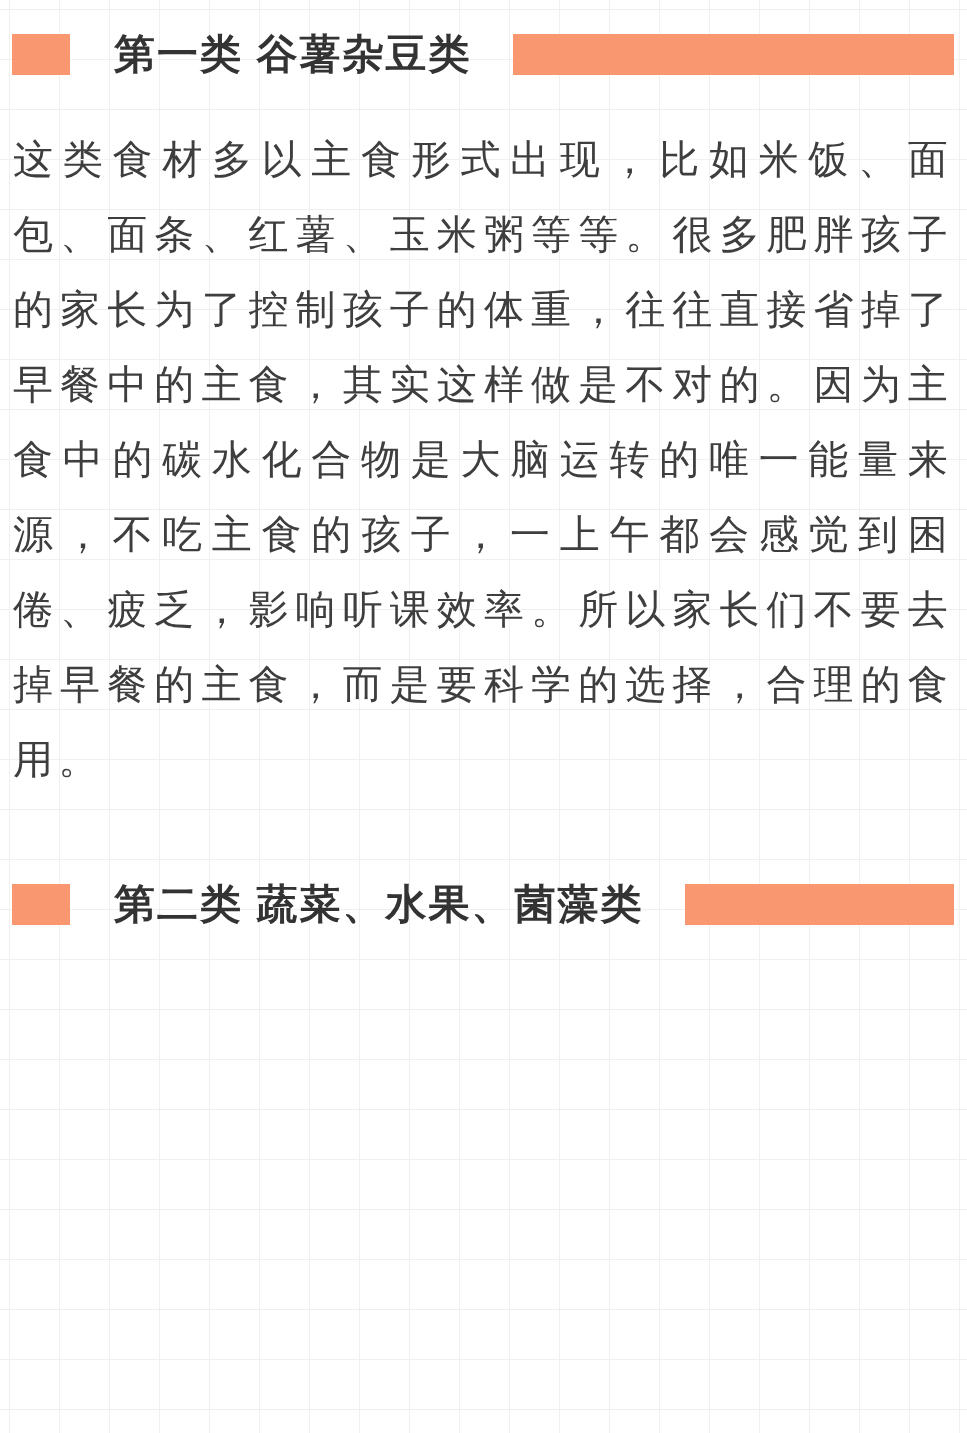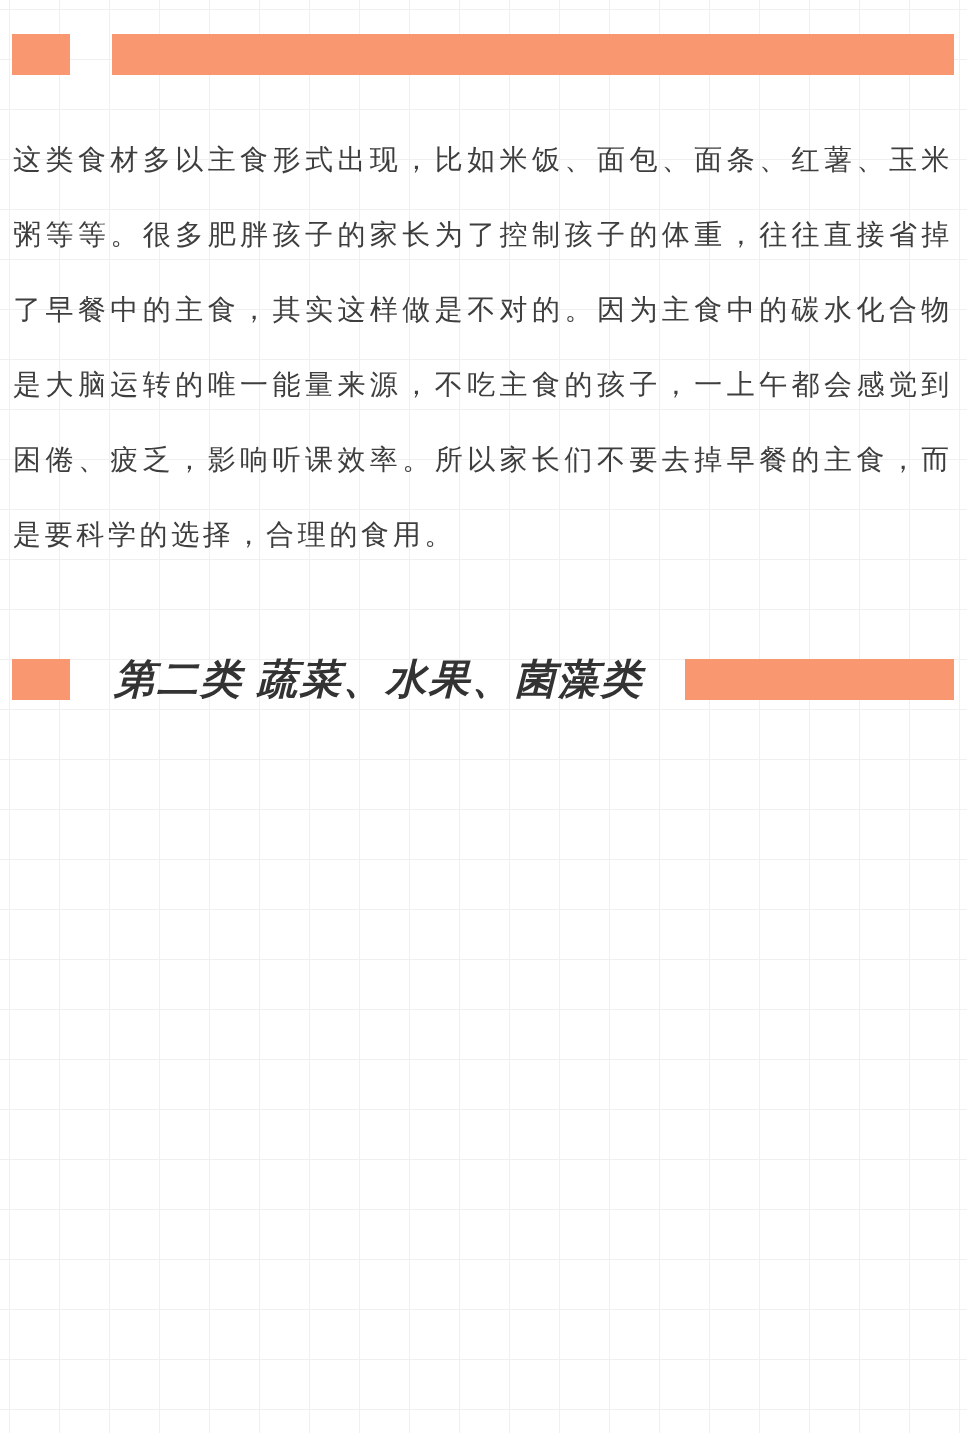--- a/index.html
+++ b/index.html
@@ -20,21 +20,21 @@
   }
 
   .section-header {
     display: flex;
     align-items: center;
     padding-left: 12px;
     padding-right: 13px;
     height: 42px;
   }
   .section-header.first { margin-top: 33px; }
-  .section-header.second { margin-top: 86px; font-style: italic; }
+  .section-header.second { margin-top: 86px; }
 
   .accent-square {
     width: 58px;
     height: 41px;
     flex: 0 0 58px;
   }
   .section-title {
     margin-left: 44px;
     font-size: 41px;
     line-height: 42px;
@@ -44,36 +44,37 @@
     white-space: nowrap;
   }
   .accent-bar {
     margin-left: 42px;
     height: 41px;
     flex: 1 1 auto;
   }
 
   .section-paragraph {
     margin: 47px 14px 0 13px;
-    font-size: 28px;
+    font-size: 40px;
     line-height: 75px;
     letter-spacing: 0.13em;
     color: #3e3e3e;
     text-align: justify;
     text-justify: inter-character;
   }
   .section-paragraph.second { margin-top: 46px; }
 </style>
 </head>
 <body>
 
 <div class="article">
 
   <div class="section-header first">
     <div class="accent-square" style="background-color: rgb(249, 152, 112);"></div>
+    <div class="section-title">第一类 谷薯杂豆类</div>
     <div class="accent-bar" style="background-color: rgb(249, 152, 112);"></div>
   </div>
 
   <div class="section-paragraph first">这类食材多以主食形式出现，比如米饭、面包、面条、红薯、玉米粥等等。很多肥胖孩子的家长为了控制孩子的体重，往往直接省掉了早餐中的主食，其实这样做是不对的。因为主食中的碳水化合物是大脑运转的唯一能量来源，不吃主食的孩子，一上午都会感觉到困倦、疲乏，影响听课效率。所以家长们不要去掉早餐的主食，而是要科学的选择，合理的食用。</div>
 
   <div class="section-header second">
     <div class="accent-square" style="background-color: rgb(249, 152, 112);"></div>
     <div class="section-title">第二类 蔬菜、水果、菌藻类</div>
     <div class="accent-bar" style="background-color: rgb(249, 152, 112);"></div>
   </div>

